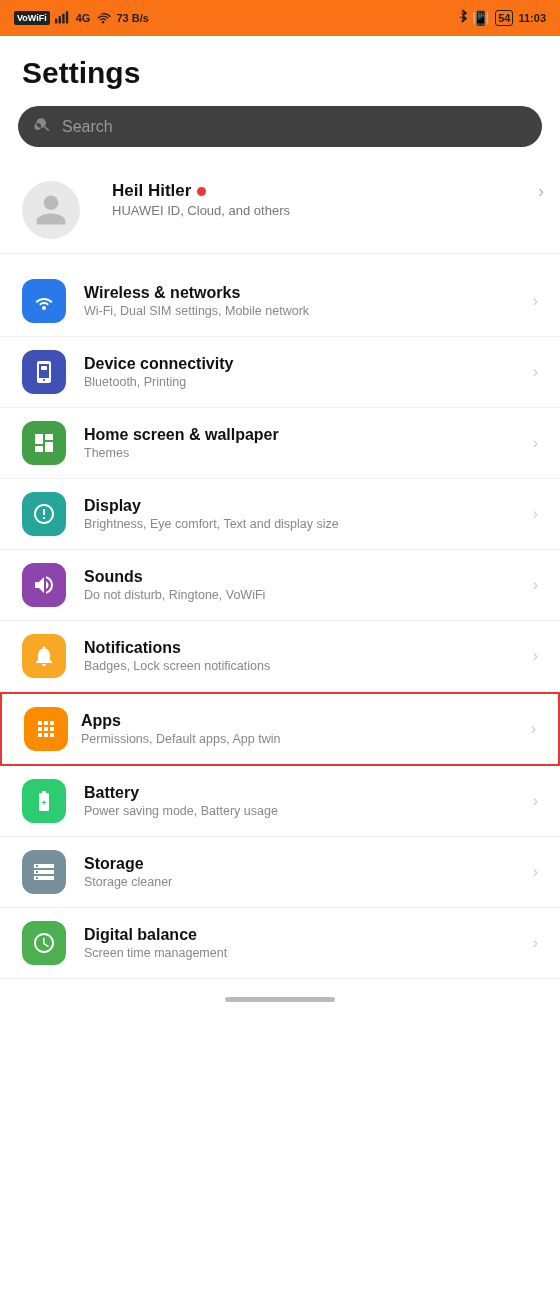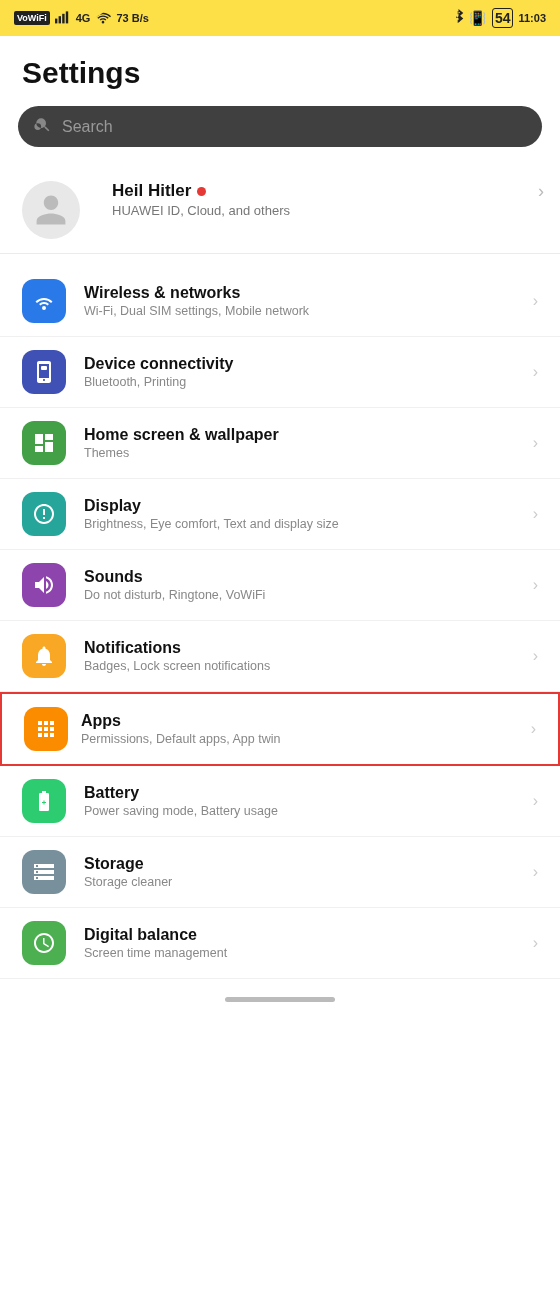--- a/index.html
+++ b/index.html
@@ -10,21 +10,21 @@
       font-family: 'Helvetica Neue', Arial, sans-serif;
       overflow-x: hidden;
     }
 
     
     .status-bar {
       display: flex;
       justify-content: space-between;
       align-items: center;
       padding: 6px 14px;
-      background: #fde047;
+      background: #f97316;
       height: 36px;
     }
     .status-left {
       display: flex;
       align-items: center;
       gap: 5px;
       font-size: 11px;
       font-weight: 600;
       color: #222;
     }
@@ -43,21 +43,21 @@
       font-weight: 700;
       padding: 2px 3px;
       border-radius: 2px;
     }
     .battery-indicator {
       display: inline-flex;
       align-items: center;
       border: 1.5px solid #222;
       border-radius: 3px;
       padding: 1px 2px;
-      font-size: 14px;
+      font-size: 11px;
       gap: 1px;
     }
 
     
     .page-title {
       font-size: 30px;
       font-weight: 700;
       color: #111;
       padding: 20px 22px 16px;
     }

